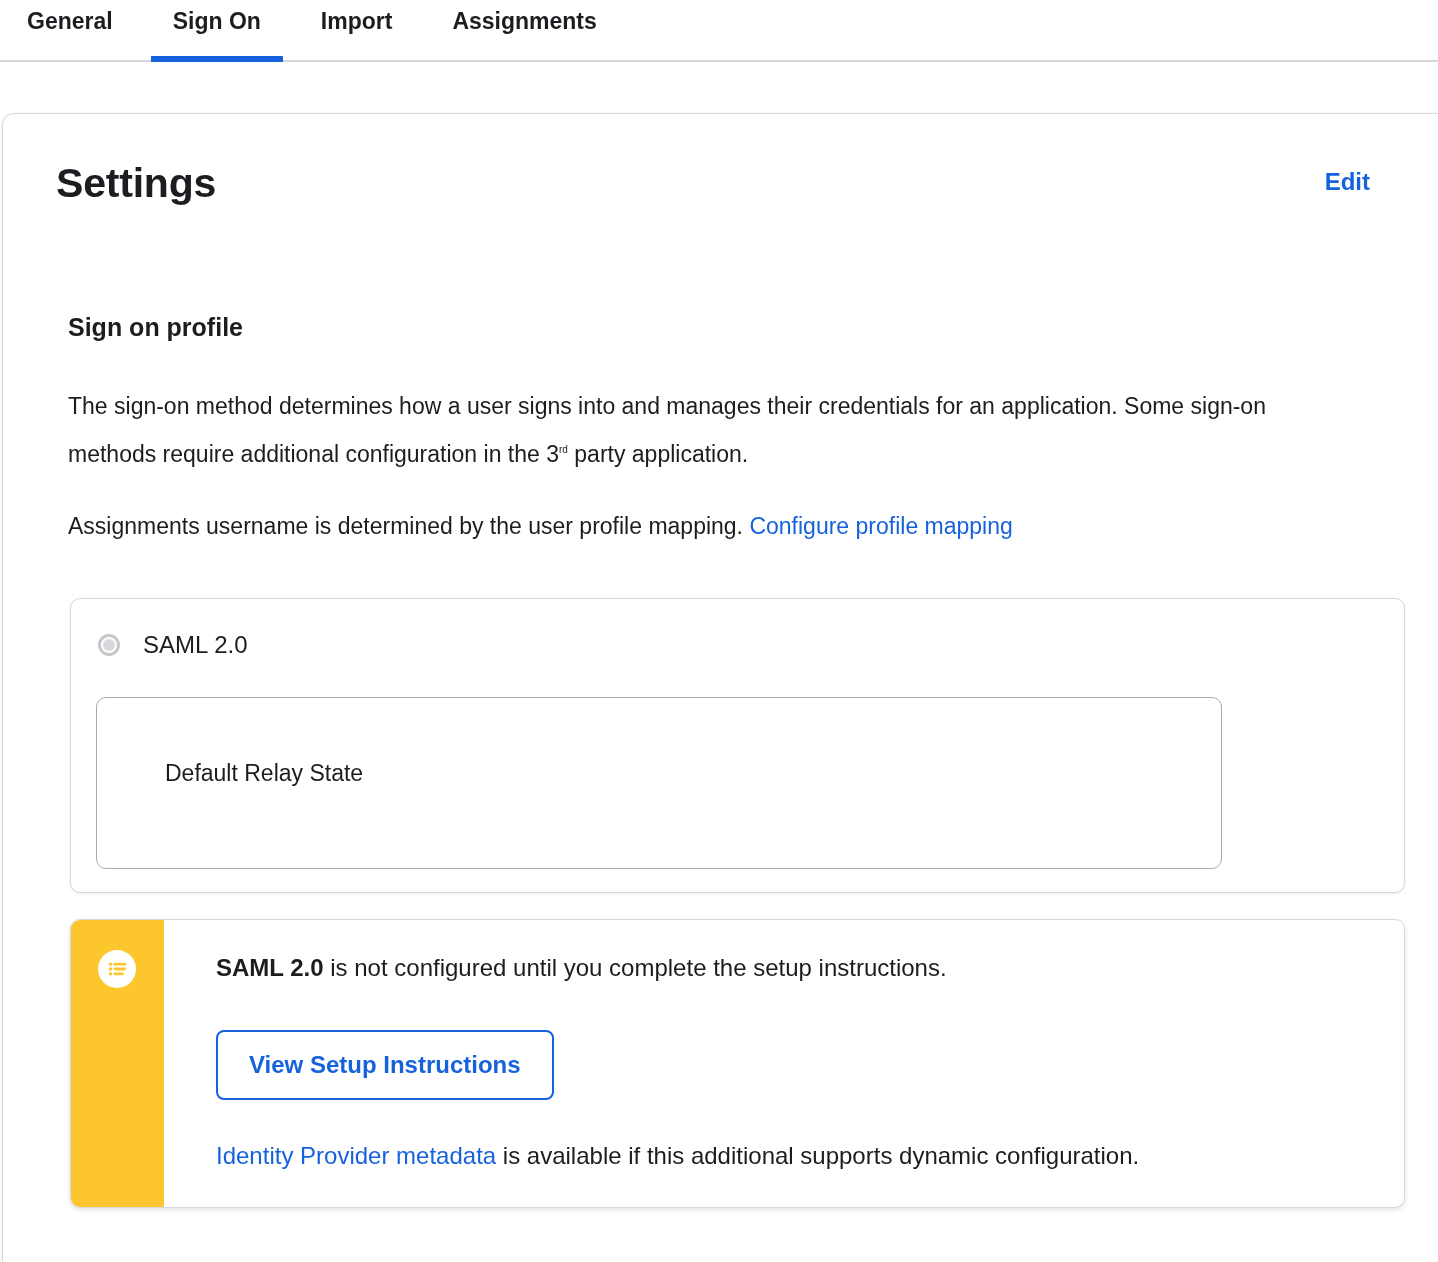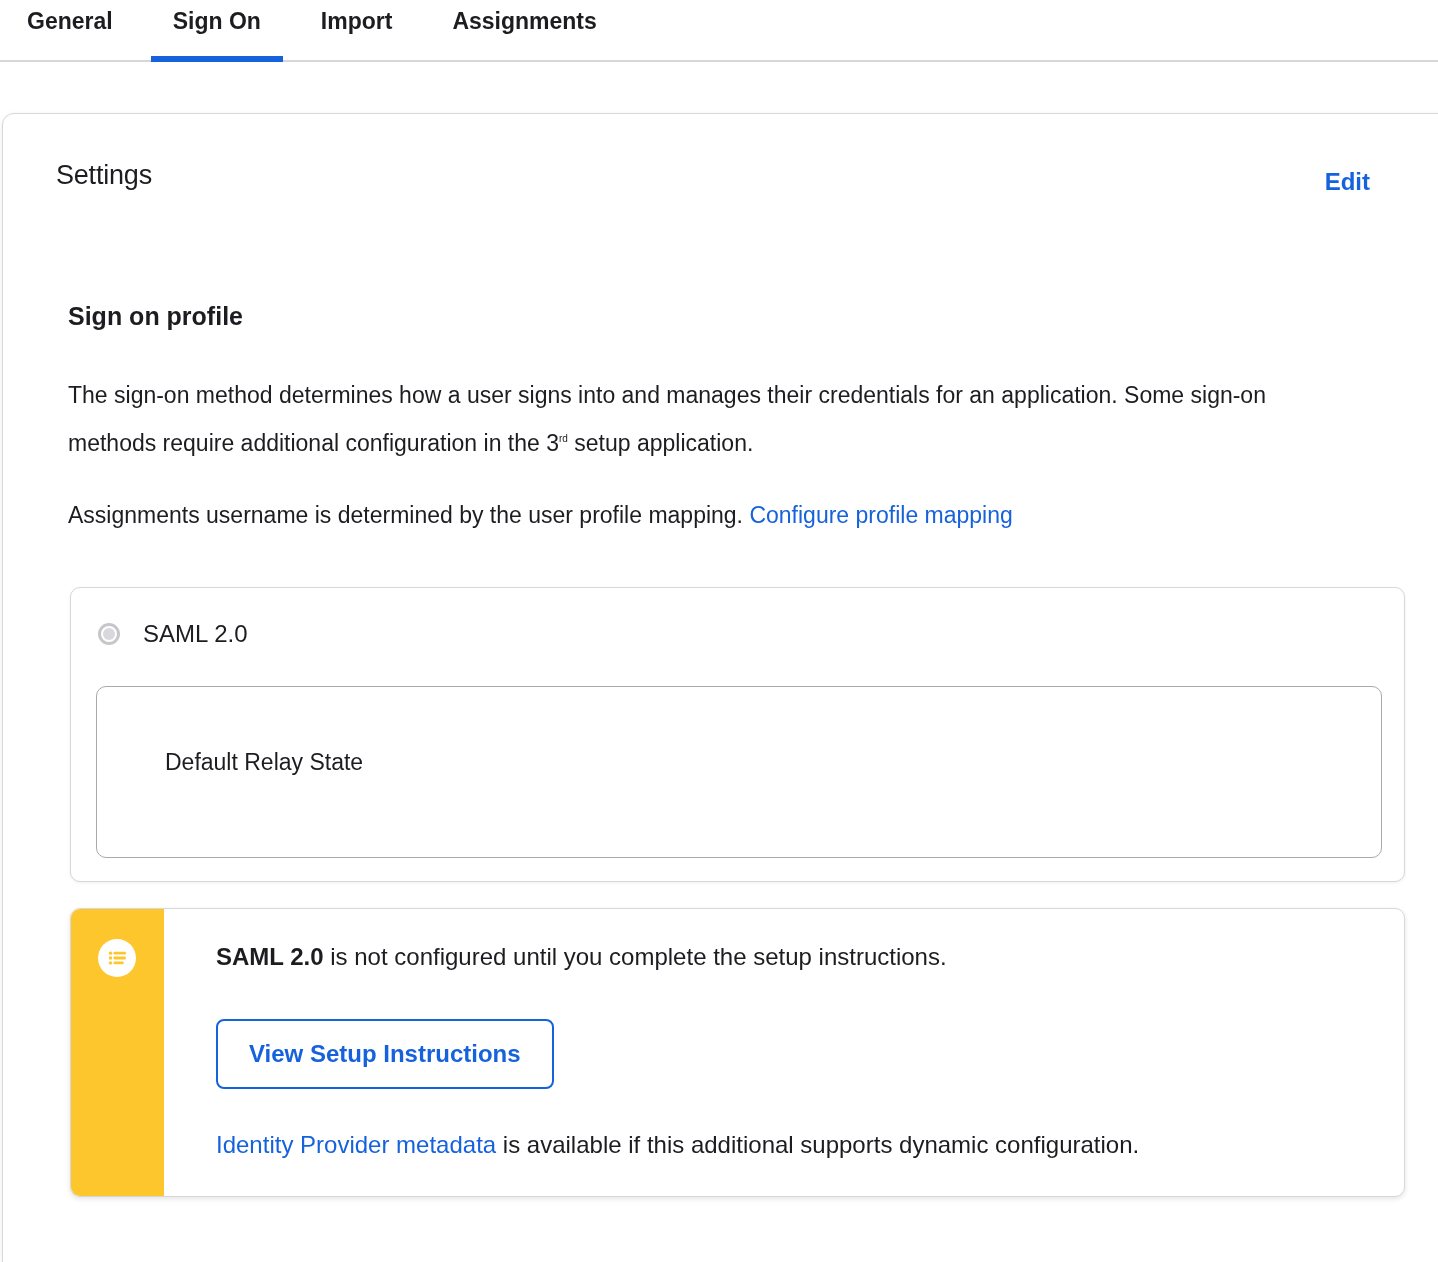--- a/index.html
+++ b/index.html
@@ -47,21 +47,21 @@
     box-shadow:0 1px 4px rgba(29,29,33,.08);
     padding:46px 48px 0 53px;
     background:#fff;
   }
   .card-header {
     display:flex;
     justify-content:space-between;
     align-items:flex-start;
     width:1314px;
   }
-  .card-title { font-size:27px; font-weight:400; letter-spacing:-.2px; }
+  .card-title { font-size:41px; font-weight:700; letter-spacing:-.2px; }
   .edit-link  { font-size:24px; font-weight:700; margin-top:8px; }
 
   .section { margin-left:12px; margin-top:106px; }
   .section h2 { font-size:25px; font-weight:700; margin-bottom:40px; }
   .section p {
     font-size:23px;
     line-height:48px;
     max-width:1240px;
     margin-bottom:24px;
     color:#1d1d21;
@@ -89,21 +89,21 @@
     display:flex; align-items:center; justify-content:center;
     flex:none;
     cursor:pointer;
   }
   .radio-dot { width:12px; height:12px; border-radius:50%; background:#d9d9dd; }
   .radio-label { font-size:24px; color:#1d1d21; }
 
   .field-box {
     margin-top:38px;
     margin-left:-2px;
-    width:1286px;
+    width:1126px;
     height:172px;
     border:1px solid #a9a9af;
     border-radius:10px;
     padding:62px 0 0 68px;
     background:#fff;
   }
   .field-label { font-size:23px; color:#1d1d21; }
 
   
   .callout {
@@ -164,21 +164,21 @@
 <section class="card">
 
   <div class="card-header">
     <h1 class="card-title">Settings</h1>
     <a class="edit-link">Edit</a>
   </div>
 
   <div class="section">
     <h2>Sign on profile</h2>
 
-    <p><span>The sign-on method determines how a user signs into and manages their credentials for an application. Some sign-on methods require additional configuration in the 3</span><sup>rd</sup><span> setup application.</span></p>
+    <p><span>The sign-on method determines how a user signs into and manages their credentials for an application. Some sign-on methods require additional configuration in the 3</span><sup>rd</sup><span> party application.</span></p>
 
     <p><span>Assignments username is determined by the user profile mapping. </span><a>Configure profile mapping</a></p>
 
     <div class="method-box">
       <div class="radio-row">
         <span class="radio">
           <span class="radio-dot"></span>
         </span>
         <span class="radio-label">SAML 2.0</span>
       </div>

